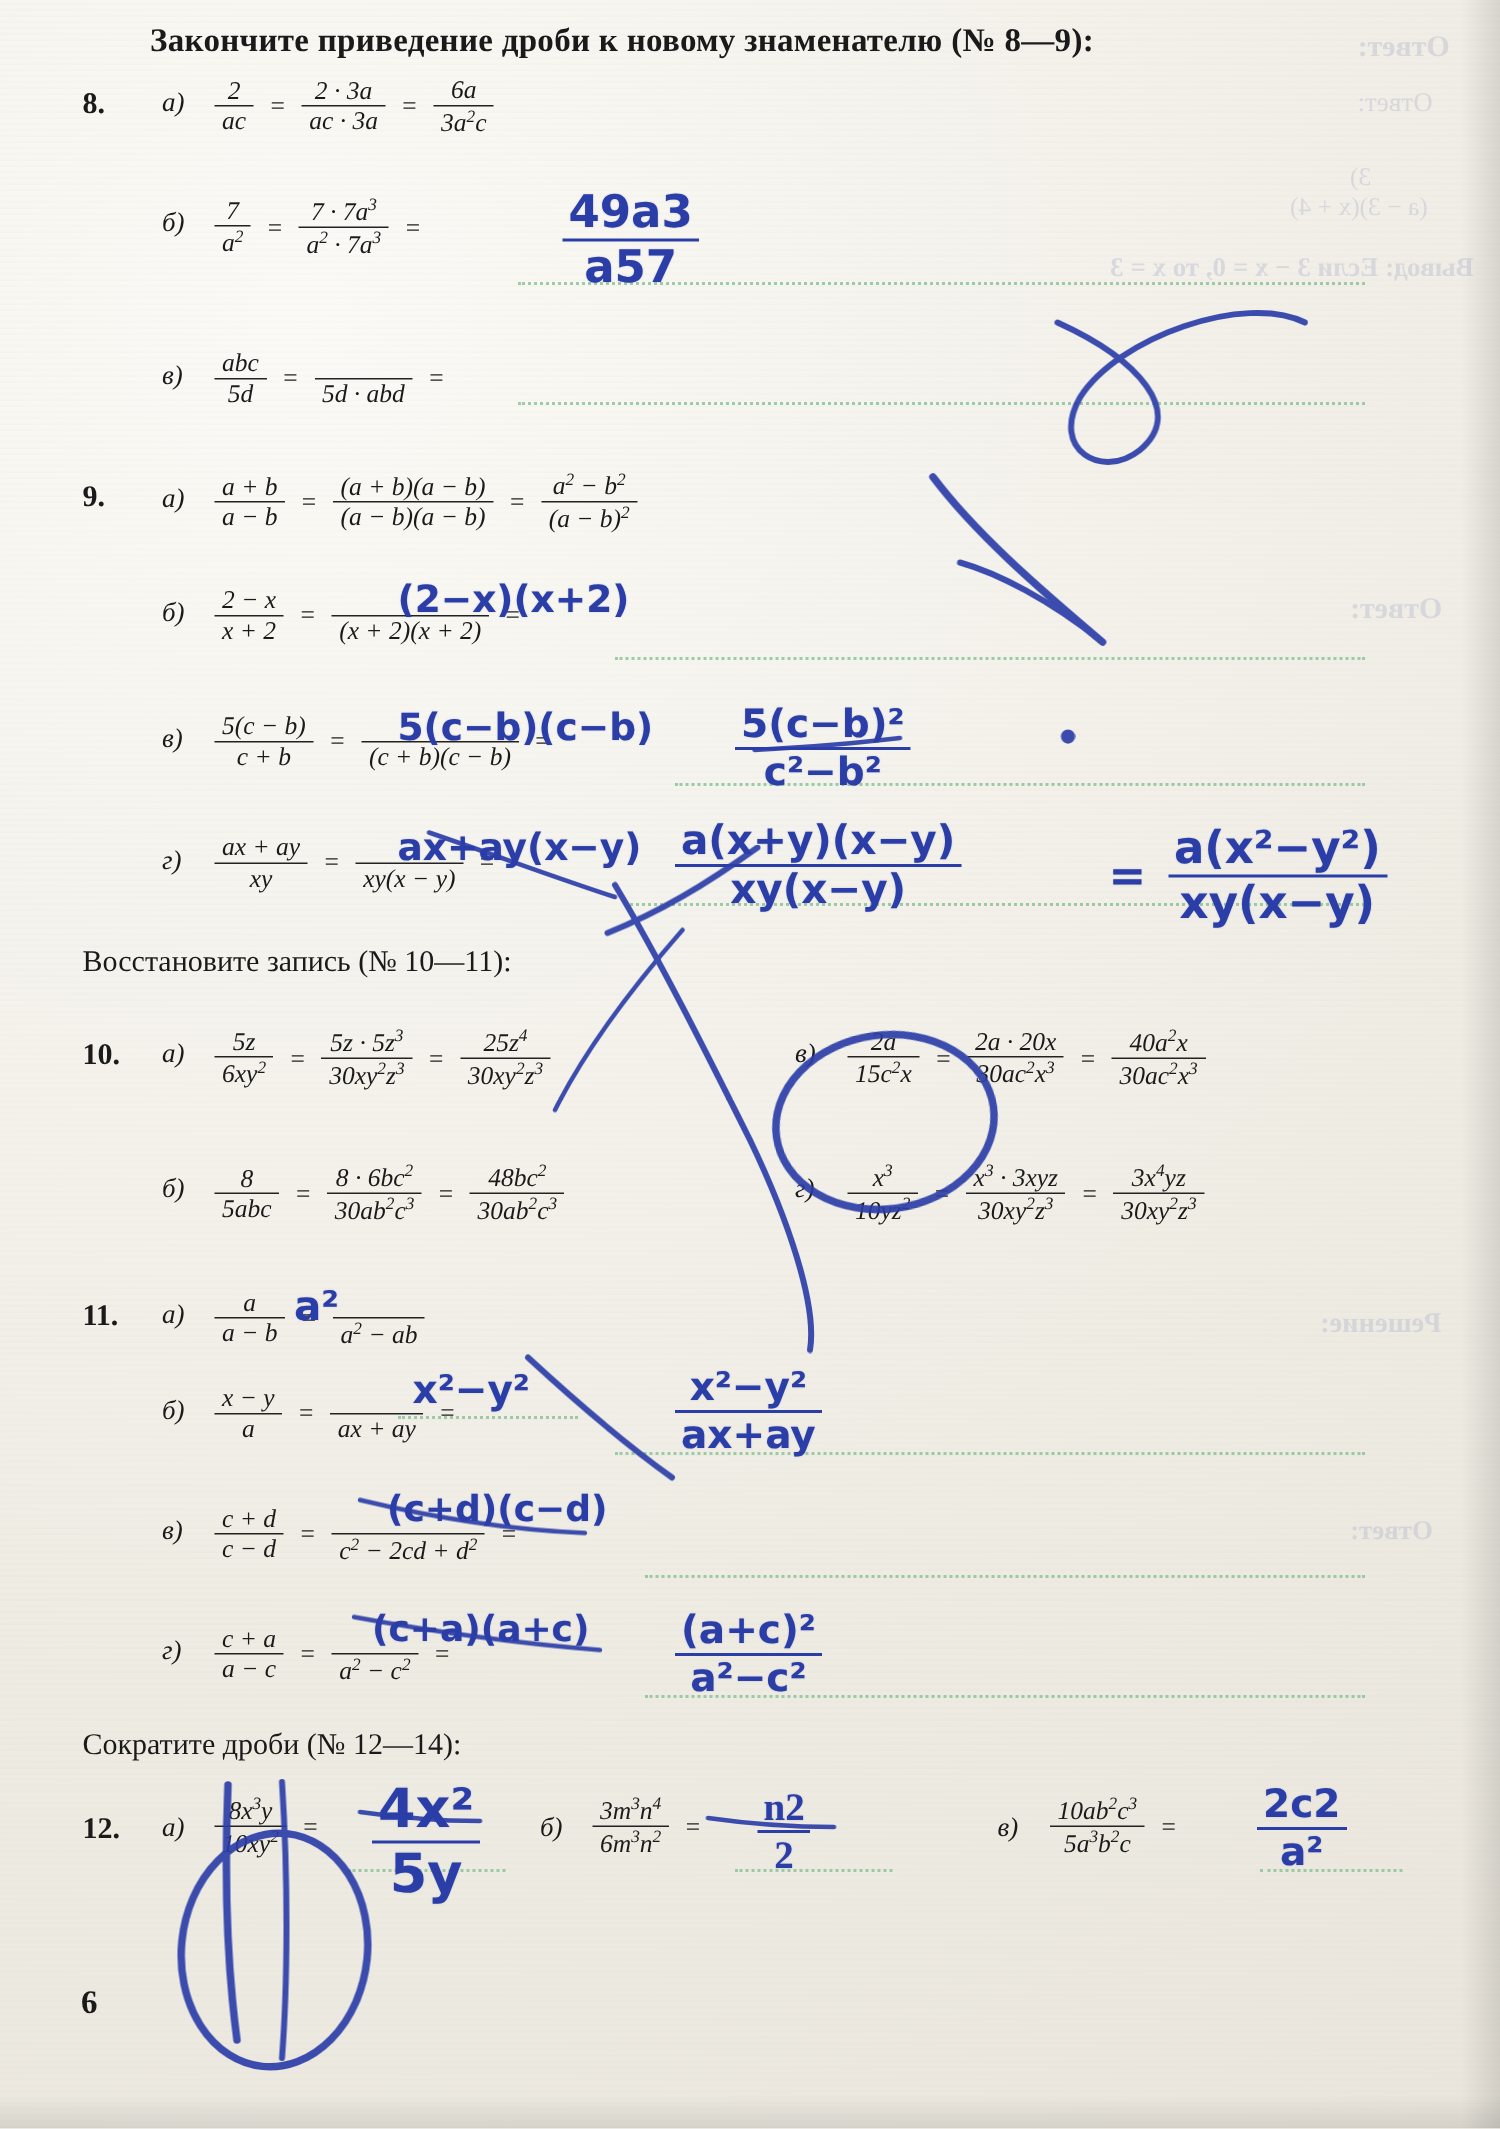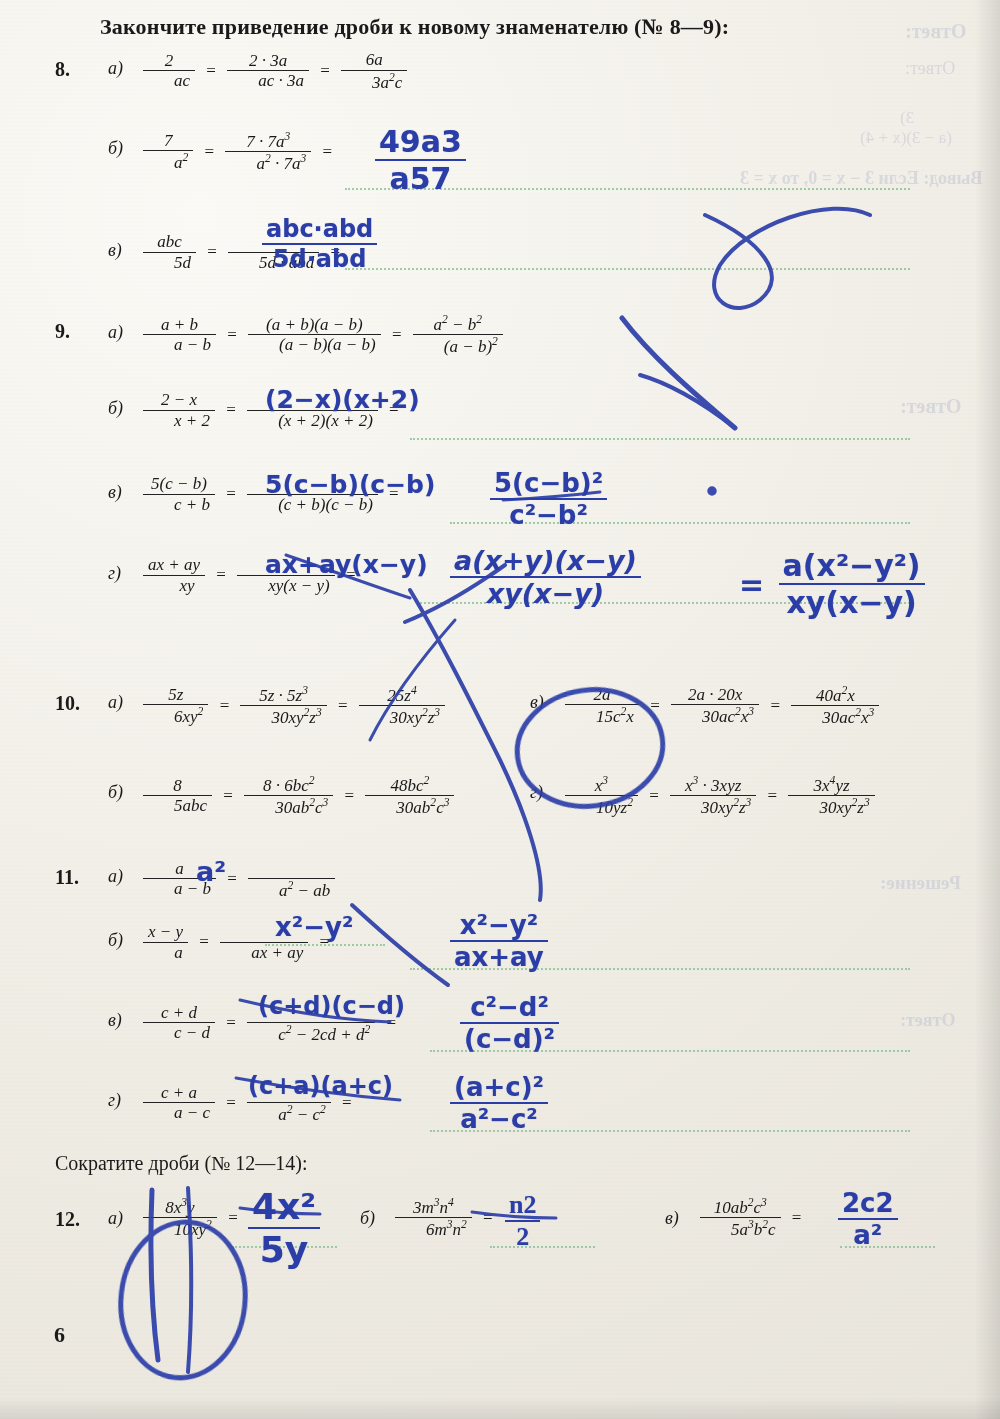--- a/index.html
+++ b/index.html
@@ -54,21 +54,21 @@
   }
   .eq{
     position:absolute;font-size:17px;white-space:nowrap;
   }
   .frac{
     display:inline-block;vertical-align:middle;text-align:center;
     font-style:italic;
     margin:0 3px;
   }
   .frac .t{display:block;padding:0 5px;border-bottom:1.3px solid #222;line-height:1.15;}
-  .frac .b{display:block;padding:0 5px;line-height:1.2;margin-left:26px;}
+  .frac .b{display:block;padding:0 5px;line-height:1.2;}
   .op{display:inline-block;vertical-align:middle;font-style:normal;padding:0 4px;}
   sup{font-size:.68em;}
   .dots{
     position:absolute;height:0;border-top:2.5px dotted #7fbf8f;opacity:.75;
   }
   .pagenum{
     position:absolute;left:54px;top:1322px;font-size:22px;font-weight:bold;
   }
   .ink{
     position:absolute;left:0;top:0;width:1000px;height:1200px;
@@ -165,20 +165,21 @@
 
     <div class="lbl" style="left:108px;top:563px;">г)</div>
     <div class="eq" style="left:140px;top:555px;">
       <span class="frac"><span class="t">ax + ay</span><span class="b">xy</span></span>
       <span class="op">=</span>
       <span class="frac"><span class="t">&nbsp;&nbsp;&nbsp;&nbsp;&nbsp;&nbsp;&nbsp;&nbsp;&nbsp;&nbsp;</span><span class="b">xy(x − y)</span></span>
       <span class="op">=</span>
     </div>
     <div class="dots" style="left:420px;top:602px;width:490px;"></div>
 
+    <div class="secline" style="left:55px;top:630px;">Восстановите запись (№ 10—11):</div>
 
     <div class="num" style="left:55px;top:692px;">10.</div>
 
     <div class="lbl" style="left:108px;top:692px;">а)</div>
     <div class="eq" style="left:140px;top:684px;">
       <span class="frac"><span class="t">5z</span><span class="b">6xy<sup>2</sup></span></span>
       <span class="op">=</span>
       <span class="frac"><span class="t">5z · 5z<sup>3</sup></span><span class="b">30xy<sup>2</sup>z<sup>3</sup></span></span>
       <span class="op">=</span>
       <span class="frac"><span class="t">25z<sup>4</sup></span><span class="b">30xy<sup>2</sup>z<sup>3</sup></span></span>
@@ -275,51 +276,45 @@
 
     <div class="pagenum">6</div>
   </div>
 
   <div class="ink">
 
     <div class="hw" style="left:375px;top:124px;font-size:30px;">
       <span class="hfr"><span class="t">49a3</span><span class="b">a57</span></span>
     </div>
 
-    <div class="hw" style="left:262px;top:215px;font-size:24px;">
-      <span class="hfr"><span class="t">abc·abd</span><span class="b">5d·abd</span></span>
-    </div>
 
     <div class="hw" style="left:265px;top:385px;font-size:25px;">(2−x)(x+2)</div>
 
     <div class="hw" style="left:265px;top:470px;font-size:25px;">5(c−b)(c−b)</div>
     <div class="hw" style="left:490px;top:468px;font-size:26px;">
       <span class="hfr"><span class="t">5(c−b)²</span><span class="b">c²−b²</span></span>
     </div>
 
     <div class="hw" style="left:265px;top:550px;font-size:25px;">ax+ay(x−y)</div>
-    <div class="hw" style="left:450px;top:545px;font-size:27px;font-style:italic;">
+    <div class="hw" style="left:450px;top:545px;font-size:27px;">
       <span class="hfr"><span class="t">a(x+y)(x−y)</span><span class="b">xy(x−y)</span></span>
     </div>
     <div class="hw" style="left:735px;top:548px;font-size:30px;">
       <span class="op" style="font-style:normal;">=</span>
       <span class="hfr"><span class="t">a(x²−y²)</span><span class="b">xy(x−y)</span></span>
     </div>
 
     <div class="hw" style="left:196px;top:856px;font-size:27px;">a²</div>
 
     <div class="hw" style="left:275px;top:912px;font-size:26px;">x²−y²</div>
     <div class="hw" style="left:450px;top:910px;font-size:26px;">
       <span class="hfr"><span class="t">x²−y²</span><span class="b">ax+ay</span></span>
     </div>
 
     <div class="hw" style="left:258px;top:992px;font-size:24px;">(c+d)(c−d)</div>
-    <div class="hw" style="left:460px;top:992px;font-size:26px;">
-      <span class="hfr"><span class="t">c²−d²</span><span class="b">(c−d)²</span></span>
-    </div>
 
     <div class="hw" style="left:248px;top:1072px;font-size:24px;">(c+a)(a+c)</div>
     <div class="hw" style="left:450px;top:1072px;font-size:26px;">
       <span class="hfr"><span class="t">(a+c)²</span><span class="b">a²−c²</span></span>
     </div>
 
     <div class="hw" style="left:248px;top:1186px;font-size:36px;">
       <span class="hfr"><span class="t">4x²</span><span class="b">5y</span></span>
     </div>
     <div class="hw" style="left:505px;top:1190px;font-size:26px;font-family:Liberation Serif, serif;">

